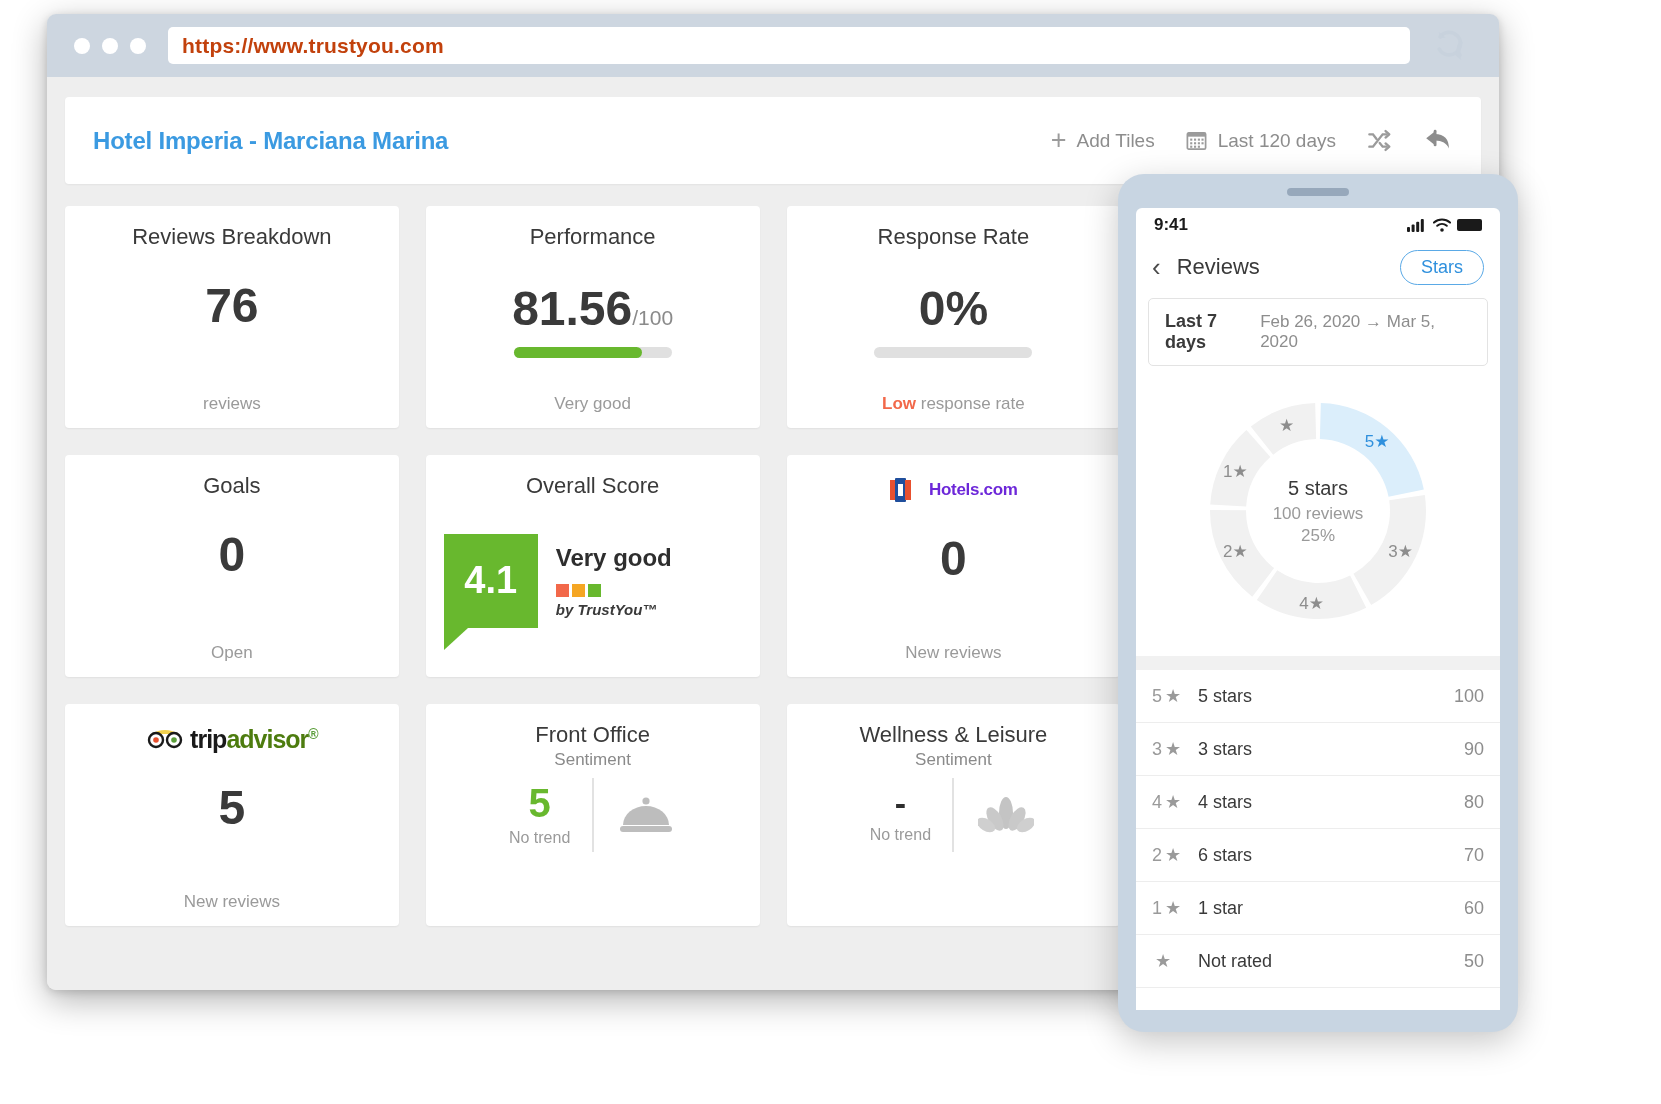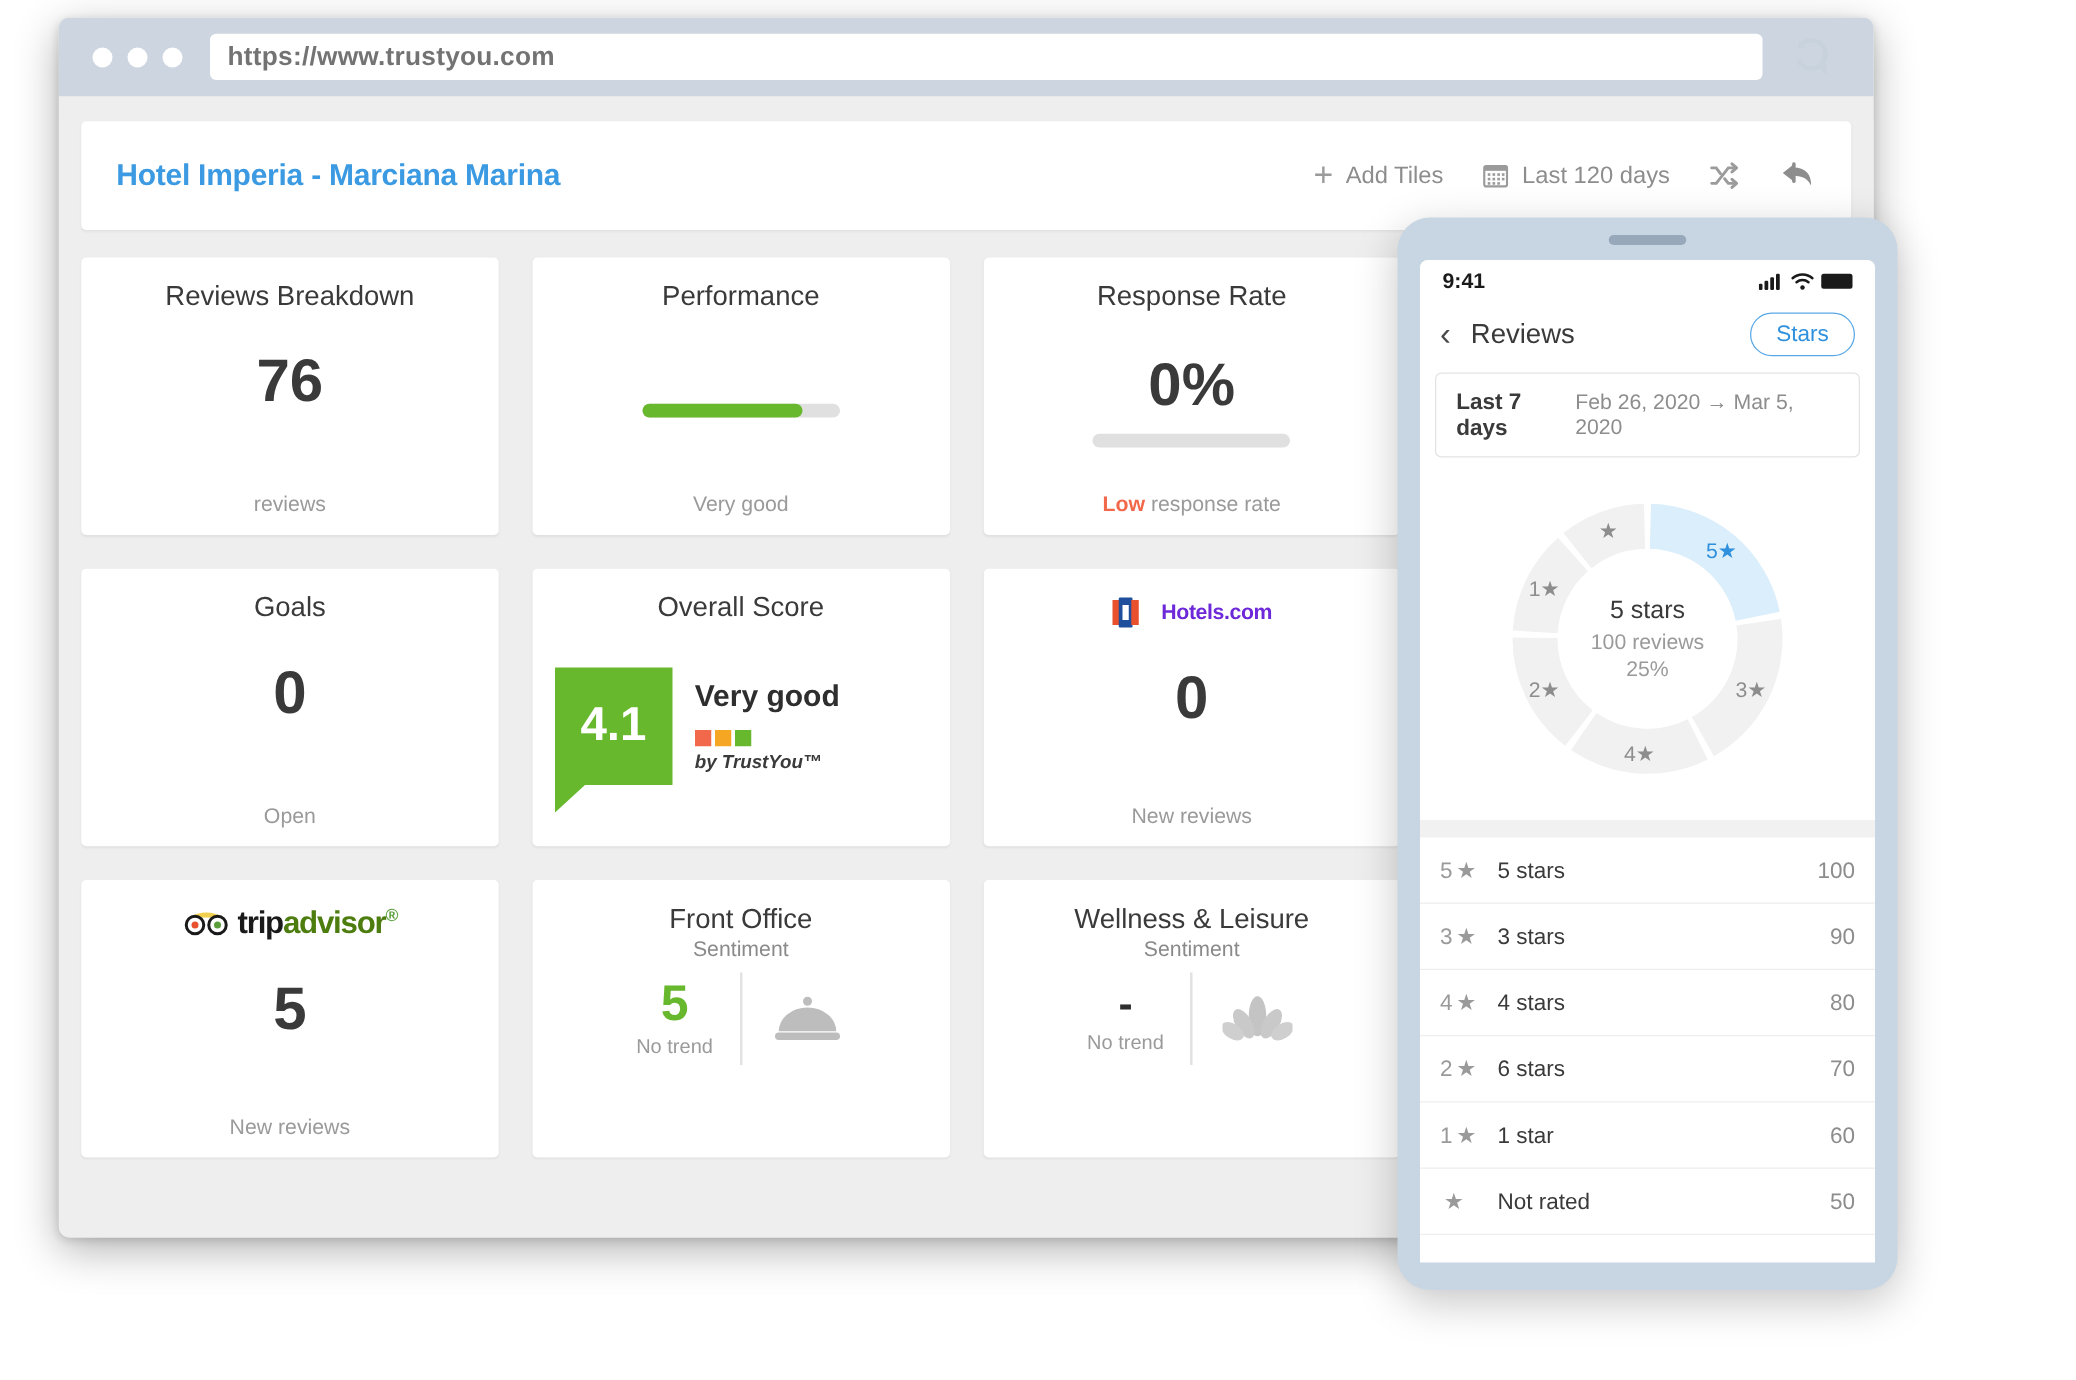--- a/index.html
+++ b/index.html
@@ -22,21 +22,21 @@
   }
   .browser-bar {
     height: 63px; background: #cdd6e0;
     display: flex; align-items: center; padding: 0 27px;
   }
   .dots { display: flex; gap: 12px; margin-right: 22px; }
   .dot { width: 16px; height: 16px; border-radius: 50%; background: #ffffff; }
   .urlbar {
     flex: 1; height: 37px; background: #ffffff; border-radius: 5px;
     display: flex; align-items: center; padding: 0 14px;
-    font-size: 21px; font-weight: bold; color: #737373; letter-spacing: .2px;
+    font-size: 21px; font-weight: bold; color: #c2410c; letter-spacing: .2px;
   }
   .reload {
     width: 44px; margin-left: 18px; display: flex;
     align-items: center; justify-content: center;
   }
   .reload svg { display: block; }
 
   .browser-body { height: 913px; background: #eeeeee; padding: 0 0 0 0; position: relative; }
 
   
@@ -262,20 +262,23 @@
 
         <div class="tile">
           <div class="tile-title">Reviews Breakdown</div>
           <div class="tile-big">76</div>
           <div class="tile-foot">reviews</div>
         </div>
 
         <div class="tile">
           <div class="tile-title">Performance</div>
           <div class="tile-body">
+            <div>
+              <span class="perf-num">81.56</span><span class="perf-den">/100</span>
+            </div>
             <div class="bar-track">
               <div class="bar-fill" id="perf-bar" style="width: 81.56%; background: rgb(104, 184, 46);"></div>
             </div>
           </div>
           <div class="tile-foot">Very good</div>
         </div>
 
         <div class="tile">
           <div class="tile-title">Response Rate</div>
           <div class="tile-body">

